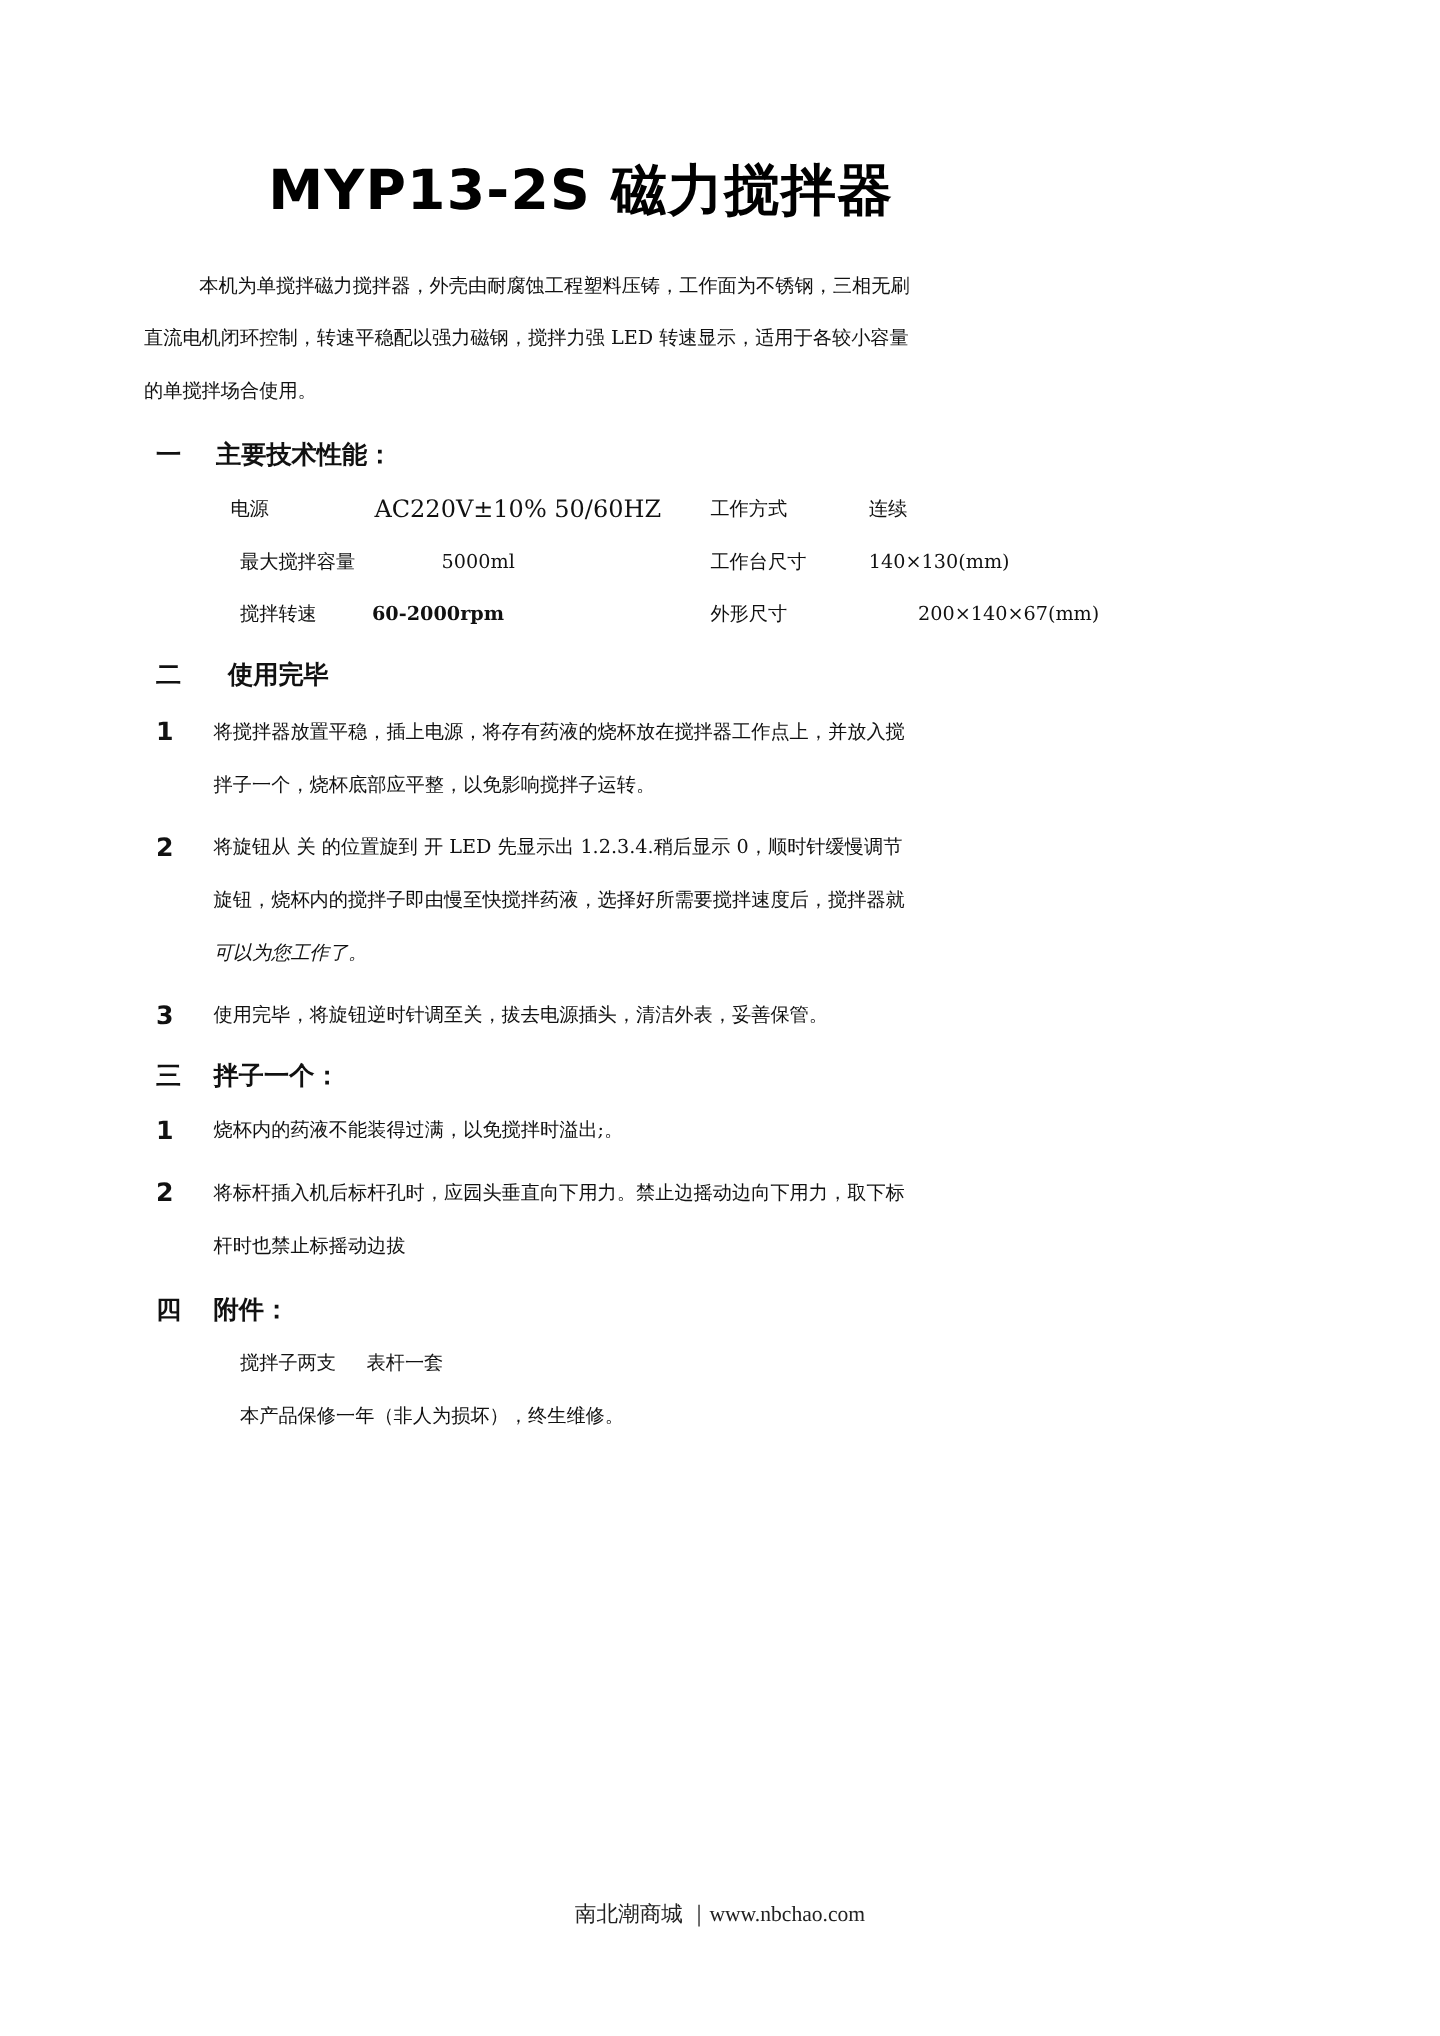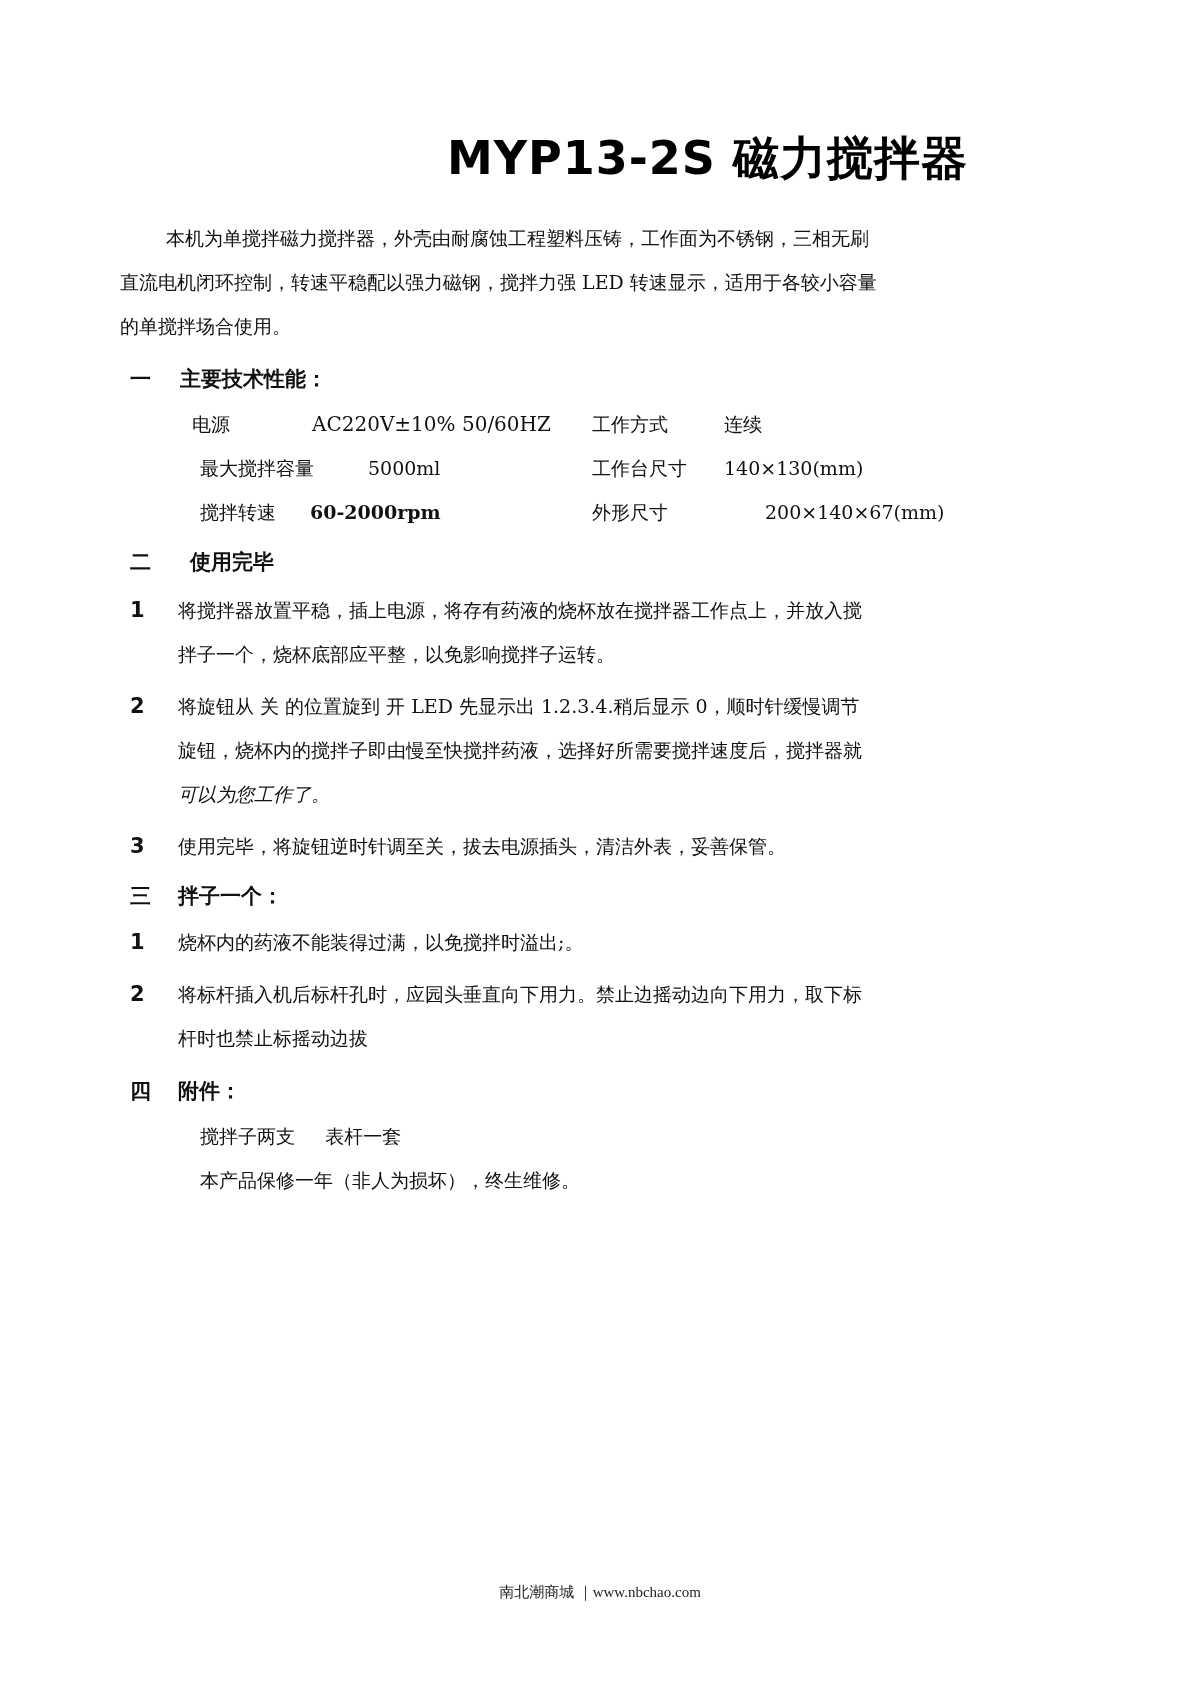--- a/index.html
+++ b/index.html
@@ -1,27 +1,27 @@
 <!DOCTYPE html>
 <html><head>
 <meta charset="utf-8">
 <style>
   html, body { margin: 0; padding: 0; background: #ffffff; }
   body { width: 1200px; height: 1697px; position: relative; overflow: hidden;
          font-family: "DejaVu Serif", "Liberation Serif", serif; color: #111; }
-  .title { position: absolute; top: 128px; left: 0; width: 968px; text-align: right;
+  .title { position: absolute; top: 128px; left: 0; width: 968px; text-align: center;
            font-family: "DejaVu Sans", "Liberation Sans", sans-serif; font-weight: bold;
            font-size: 46px; letter-spacing: 1px; color: #000; }
-  .p { position: absolute; font-size: 19px; line-height: 24px; white-space: nowrap; }
+  .p { position: absolute; font-size: 16px; line-height: 24px; white-space: nowrap; }
   .head { position: absolute; font-size: 21px; font-weight: bold; white-space: nowrap;
           font-family: "DejaVu Sans", "Liberation Sans", sans-serif; }
   .num { position: absolute; left: 130px; font-size: 21px; font-weight: bold;
          font-family: "DejaVu Sans", "Liberation Sans", sans-serif; }
   .footer { position: absolute; top: 1583px; left: 0; width: 1200px; text-align: center;
-            font-size: 15px; font-family: "Liberation Serif", serif; color: #222; }
+            font-size: 18px; font-family: "Liberation Serif", serif; color: #222; }
 </style>
 </head>
 <body>
 
 <div class="title">MYP13-2S 磁力搅拌器</div>
 
 <div class="p" style="top:226px;left:166px;">本机为单搅拌磁力搅拌器，外壳由耐腐蚀工程塑料压铸，工作面为不锈钢，三相无刷</div>
 <div class="p" style="top:270px;left:120px;">直流电机闭环控制，转速平稳配以强力磁钢，搅拌力强 LED 转速显示，适用于各较小容量</div>
 <div class="p" style="top:314px;left:120px;">的单搅拌场合使用。</div>
 

